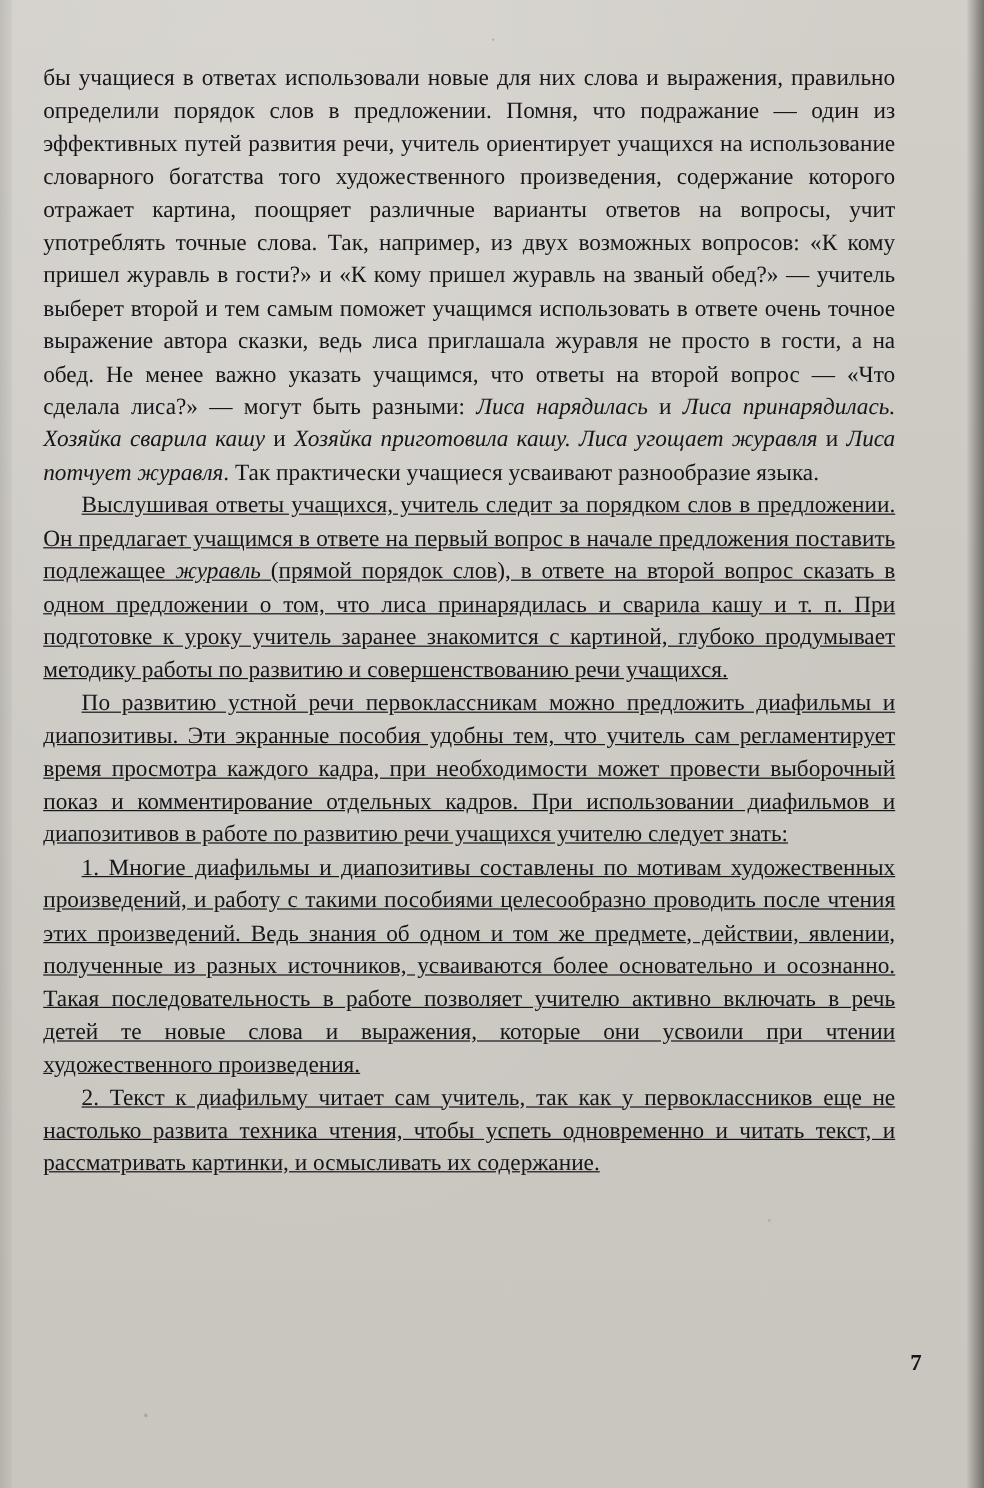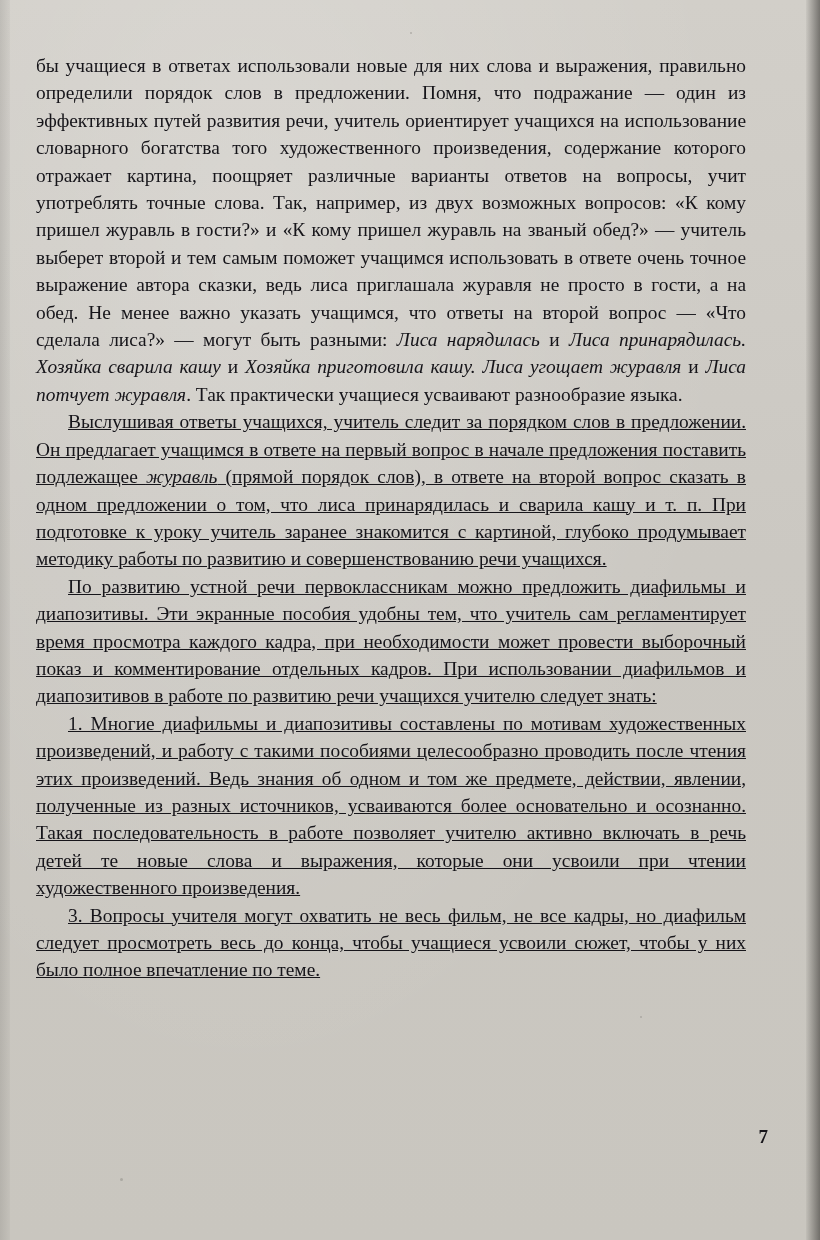--- a/index.html
+++ b/index.html
@@ -87,17 +87,17 @@
 
   <div class="speck" style="left:120px; top:1178px; width:3px; height:3px;"></div>
   <div class="speck" style="left:410px; top:32px; width:2px; height:2px;"></div>
   <div class="speck" style="left:640px; top:1016px; width:2px; height:2px;"></div>
 
   <div class="text-col" id="body-col">
       <div class="para"><span>бы учащиеся в ответах использовали новые для них слова и выражения, правильно определили порядок слов в предложении. Помня, что подражание — один из эффективных путей развития речи, учитель ориентирует учащихся на использование словарного богатства того художественного произведения, содержание которого отражает картина, поощряет различные варианты ответов на вопросы, учит употреблять точные слова. Так, например, из двух возможных вопросов: «К кому пришел журавль в гости?» и «К кому пришел журавль на званый обед?» — учитель выберет второй и тем самым поможет учащимся использовать в ответе очень точное выражение автора сказки, ведь лиса приглашала журавля не просто в гости, а на обед. Не менее важно указать учащимся, что ответы на второй вопрос — «Что сделала лиса?» — могут быть разными: </span><span class="it">Лиса нарядилась</span><span> и </span><span class="it">Лиса принарядилась. Хозяйка сварила кашу</span><span> и </span><span class="it">Хозяйка приготовила кашу. Лиса угощает журавля</span><span> и </span><span class="it">Лиса потчует журавля</span><span>. Так практически учащиеся усваивают разнообразие языка.</span></div>
       <div class="para indent"><span>Выслушивая ответы учащихся, учитель следит за порядком слов в предложении. Он предлагает учащимся в ответе на первый вопрос в начале предложения поставить подлежащее </span><span class="it">журавль</span><span> (прямой порядок слов), в ответе на второй вопрос сказать в одном предложении о том, что лиса принарядилась и сварила кашу и т. п. При подготовке к уроку учитель заранее знакомится с картиной, глубоко продумывает методику работы по развитию и совершенствованию речи учащихся.</span></div>
       <div class="para indent"><span>По развитию устной речи первоклассникам можно предложить диафильмы и диапозитивы. Эти экранные пособия удобны тем, что учитель сам регламентирует время просмотра каждого кадра, при необходимости может провести выборочный показ и комментирование отдельных кадров. При использовании диафильмов и диапозитивов в работе по развитию речи учащихся учителю следует знать:</span></div>
       <div class="para indent"><span>1. Многие диафильмы и диапозитивы составлены по мотивам художественных произведений, и работу с такими пособиями целесообразно проводить после чтения этих произведений. Ведь знания об одном и том же предмете, действии, явлении, полученные из разных источников, усваиваются более основательно и осознанно. Такая последовательность в работе позволяет учителю активно включать в речь детей те новые слова и выражения, которые они усвоили при чтении художественного произведения.</span></div>
-      <div class="para indent"><span>3. Вопросы учителя могут охватить не весь фильм, не все кадры, но диафильм следует просмотреть весь до конца, чтобы учащиеся усвоили сюжет, чтобы у них было полное впечатление по теме.</span></div>
+      <div class="para indent"><span>2. Текст к диафильму читает сам учитель, так как у первоклассников еще не настолько развита техника чтения, чтобы успеть одновременно и читать текст, и рассматривать картинки, и осмысливать их содержание.</span></div>
     </div>
 
   <div class="folio">7</div>
 </div>
 
 </body></html>

